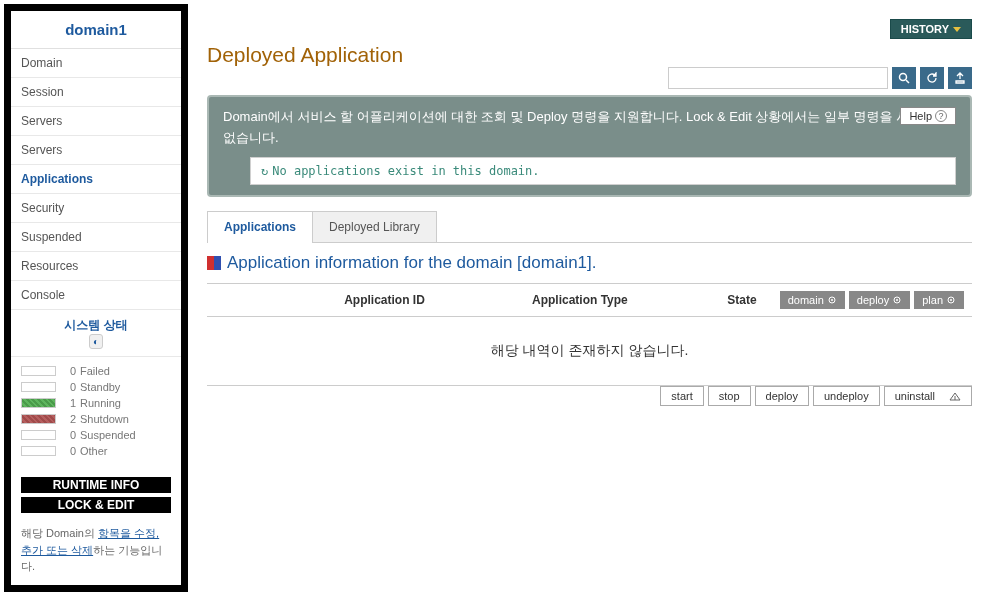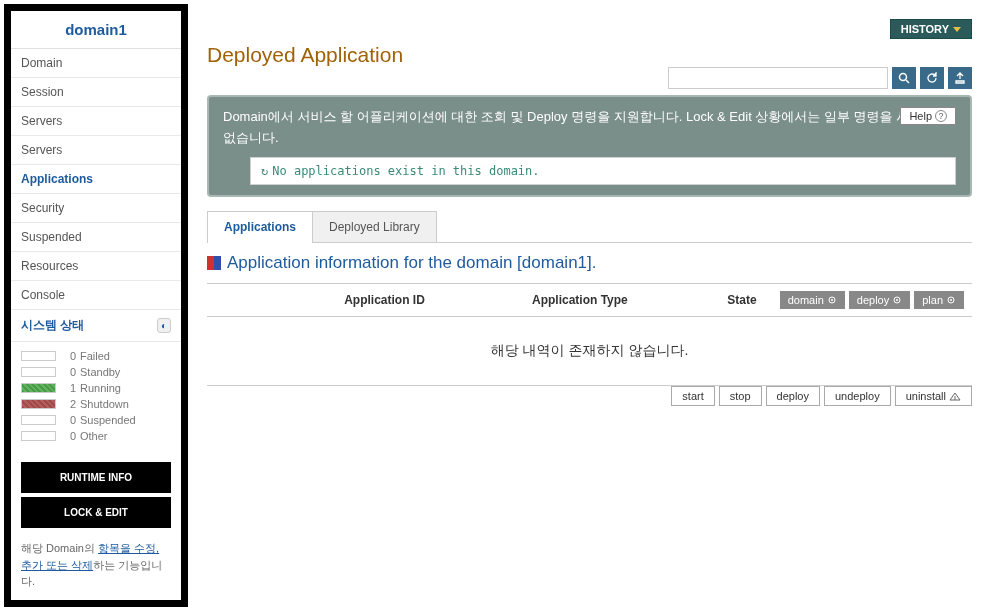--- a/index.html
+++ b/index.html
@@ -5,32 +5,32 @@
     * { margin: 0; padding: 0; box-sizing: border-box; }
     body { font-family: Arial, "Malgun Gothic", sans-serif; font-size: 12px; color: #333; background: #fff; }
     .container { display: flex; width: 987px; }
     
     
     .sidebar { width: 184px; background: #fff; border: 7px solid #000000; margin: 4px; }
     .sidebar-title { text-align: center; padding: 10px; color: #1e5a9e; font-weight: bold; font-size: 15px; border-bottom: 1px solid #e0e0e0; }
     .sidebar-item { padding: 7px 10px; border-bottom: 1px solid #e8e8e8; color: #555; cursor: pointer; font-size: 12px; }
     .sidebar-item.active { color: #1e5a9e; font-weight: bold; }
     
-    .system-status { padding: 7px 10px; color: #1e5a9e; font-weight: bold; border-bottom: 1px solid #e8e8e8; display: flex; justify-content: space-between; align-items: center; }
+    .system-status { padding: 7px 10px; color: #1e5a9e; font-weight: bold; border-bottom: 1px solid #e8e8e8; display: flex; justify-content: space-between; align-items: center; flex-direction: column; }
     .status-icon-box { border: 1px solid #ccc; border-radius: 3px; padding: 1px 3px; font-size: 10px; background: #f0f0f0; }
     
     .status-list { padding: 8px 10px; }
     .status-row { display: flex; align-items: center; margin-bottom: 4px; font-size: 11px; color: #777; }
     .status-bar { width: 35px; height: 10px; border: 1px solid #ccc; margin-right: 8px; }
     .status-bar.green { background: repeating-linear-gradient(45deg, #4a9a4a, #4a9a4a 2px, #5eb55e 2px, #5eb55e 4px); }
     .status-bar.red { background: repeating-linear-gradient(45deg, #a04a4a, #a04a4a 2px, #b55e5e 2px, #b55e5e 4px); }
     .status-count { width: 12px; text-align: right; margin-right: 4px; }
     
     .sidebar-buttons { padding: 8px 10px; }
-    .btn-dark { display: block; width: 100%; background: #000; color: #fff; border: none; padding: 10px; margin-bottom: 4px; font-size: 10px; font-weight: bold; cursor: pointer; }
+    .btn-dark { display: block; width: 100%; background: #000; color: #fff; border: none; padding: 1px; margin-bottom: 4px; font-size: 12px; font-weight: bold; cursor: pointer; }
     .sidebar-desc { padding: 0 10px 10px; font-size: 11px; color: #666; line-height: 1.5; }
     .sidebar-desc a { color: #1e5a9e; text-decoration: underline; }
     
     
     .main { flex: 1; padding: 19px 15px; }
     .top-bar { display: flex; justify-content: flex-end; margin-bottom: 4px; }
     .history-btn { background: #2a5a5a; color: #fff; padding: 3px 10px; font-size: 11px; font-weight: bold; cursor: pointer; display: flex; align-items: center; gap: 4px; border: 1px solid #1a4a4a; }
     .chevron-down { width: 0; height: 0; border-left: 4px solid transparent; border-right: 4px solid transparent; border-top: 5px solid #e8c040; }
     
     .page-title { font-size: 21px; color: #a16207; margin-bottom: 0; font-weight: normal; }
@@ -65,21 +65,21 @@
     .th-state { width: 100px; text-align: center; }
     .th-actions { width: 180px; display: flex; gap: 4px; justify-content: flex-end; padding-right: 8px; }
     
     .action-btn { background: #888; color: #fff; border: none; padding: 3px 8px; font-size: 11px; cursor: pointer; display: flex; align-items: center; gap: 3px; }
     .gear-icon { width: 10px; height: 10px; }
     
     .empty-row { text-align: center; padding: 25px 0; color: #333; font-size: 14px; border-bottom: 1px solid #ccc; }
     
     .bottom-actions { display: flex; justify-content: flex-end; gap: 4px; }
     .small-btn { background: #fff; border: 1px solid #aaa; padding: 3px 10px; font-size: 11px; cursor: pointer; color: #333; }
-    .small-btn.with-icon { display: flex; align-items: center; gap: 3px; }
+    .small-btn.with-icon { display: flex; align-items: center; gap: 14px; }
   </style>
 </head>
 <body>
 
 <div class="container">
 
   <div class="sidebar">
     <div class="sidebar-title">domain1</div>
     <div class="sidebar-item">Domain</div>
     <div class="sidebar-item">Session</div>

